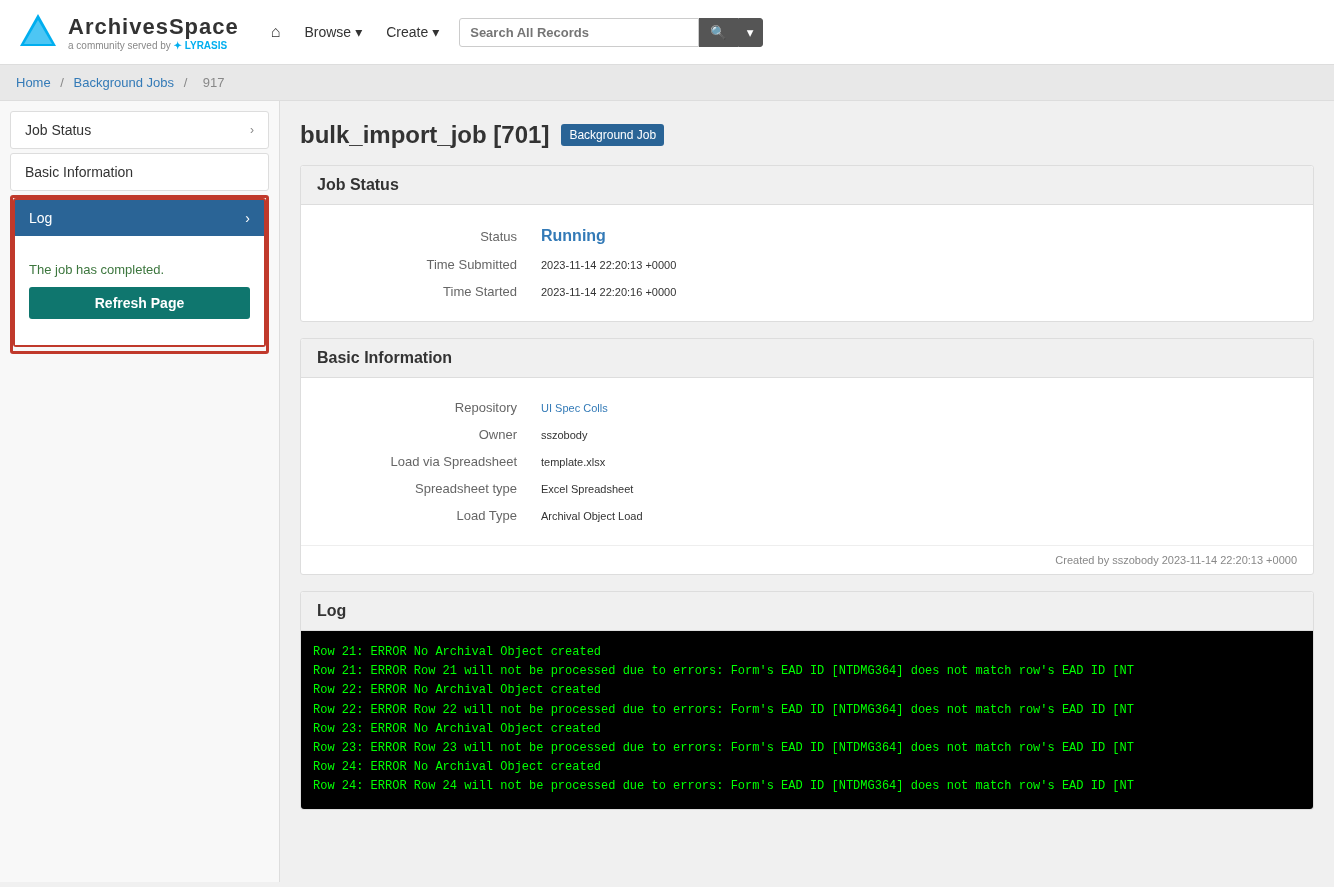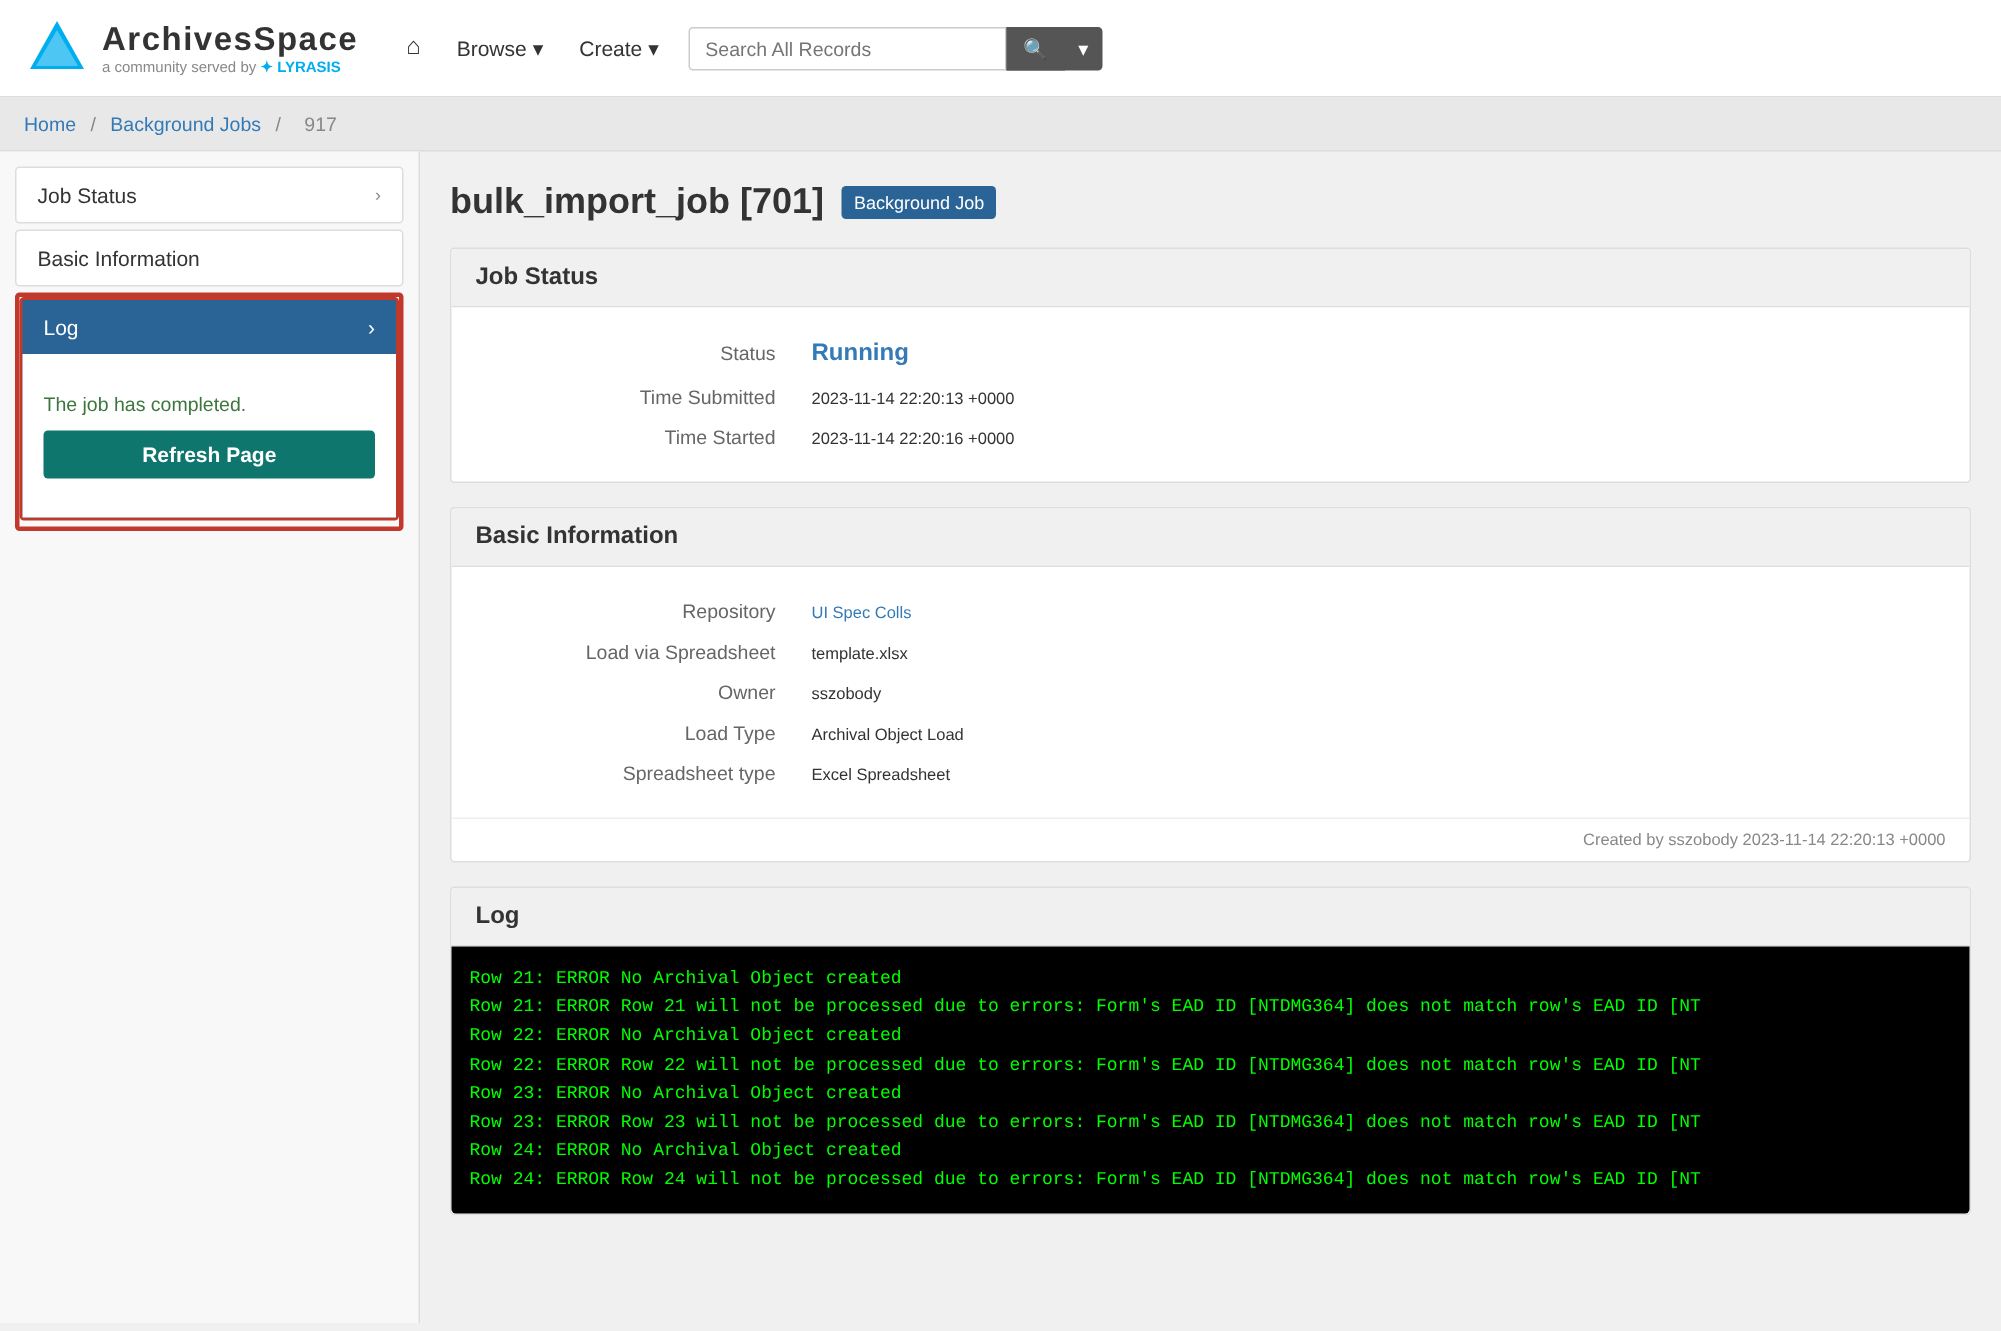--- a/index.html
+++ b/index.html
@@ -8,21 +8,21 @@
     
     .header { background: #fff; border-bottom: 1px solid #ddd; display: flex; align-items: center; padding: 0 16px; height: 65px; }
     .logo-area { display: flex; align-items: center; margin-right: 20px; }
     .logo-text { display: flex; flex-direction: column; }
     .logo-title { font-size: 22px; font-weight: bold; color: #333; letter-spacing: 1px; }
     .logo-lyrasis { color: #00aeef; font-weight: bold; }
     .nav-bar { display: flex; align-items: center; flex: 1; }
     .nav-btn { background: none; border: none; cursor: pointer; font-size: 14px; color: #333; padding: 8px 12px; display: flex; align-items: center; gap: 4px; }
     .home-icon { font-size: 16px; }
     .search-area { display: flex; align-items: center; margin-left: 8px; }
-    .search-input { border: 1px solid #ccc; padding: 6px 10px; width: 212px; font-size: 13px; border-radius: 3px 0 0 3px; outline: none; }
+    .search-input { border: 1px solid #ccc; padding: 6px 10px; width: 240px; font-size: 13px; border-radius: 3px 0 0 3px; outline: none; font-weight: bold; }
     .search-btn { background: #555; border: 1px solid #555; color: #fff; padding: 6px 10px; cursor: pointer; border-radius: 0; }
     .search-dropdown { background: #555; border: 1px solid #555; color: #fff; padding: 6px 8px; cursor: pointer; border-radius: 0 3px 3px 0; }
 
     
     .breadcrumb { background: #e8e8e8; padding: 10px 16px; border-bottom: 1px solid #ddd; font-size: 13px; }
     .breadcrumb a { color: #337ab7; text-decoration: none; }
     .breadcrumb span { color: #888; margin: 0 6px; }
 
     
     .main-layout { display: flex; min-height: calc(100vh - 65px - 41px); }
@@ -168,34 +168,34 @@
     </div>
 
     <div class="section">
       <div class="section-header">Basic Information</div>
       <div class="section-body">
         <div class="field-row">
           <span class="field-label">Repository</span>
           <a class="field-value link">UI Spec Colls</a>
         </div>
         <div class="field-row">
+          <span class="field-label">Owner</span>
+          <span class="field-value">sszobody</span>
+        </div>
+        <div class="field-row">
           <span class="field-label">Load via Spreadsheet</span>
           <span class="field-value">template.xlsx</span>
         </div>
         <div class="field-row">
-          <span class="field-label">Owner</span>
-          <span class="field-value">sszobody</span>
+          <span class="field-label">Spreadsheet type</span>
+          <span class="field-value">Excel Spreadsheet</span>
         </div>
         <div class="field-row">
           <span class="field-label">Load Type</span>
           <span class="field-value">Archival Object Load</span>
-        </div>
-        <div class="field-row">
-          <span class="field-label">Spreadsheet type</span>
-          <span class="field-value">Excel Spreadsheet</span>
         </div>
       </div>
       <div class="section-footer">Created by sszobody 2023-11-14 22:20:13 +0000</div>
     </div>
 
     <div class="section">
       <div class="section-header">Log</div>
       <div class="log-terminal" id="log-terminal">
           <div class="log-line">Row 21: ERROR No Archival Object created</div>
           <div class="log-line">Row 21: ERROR Row 21 will not be processed due to errors: Form's EAD ID [NTDMG364] does not match row's EAD ID [NT</div>

